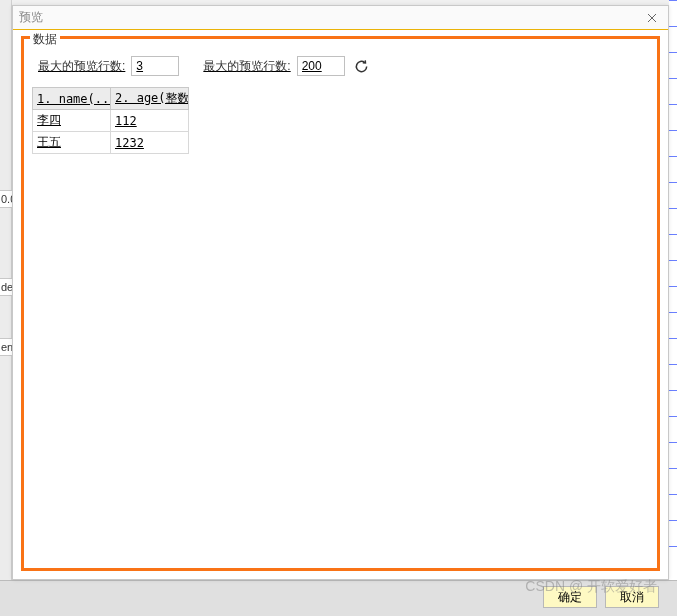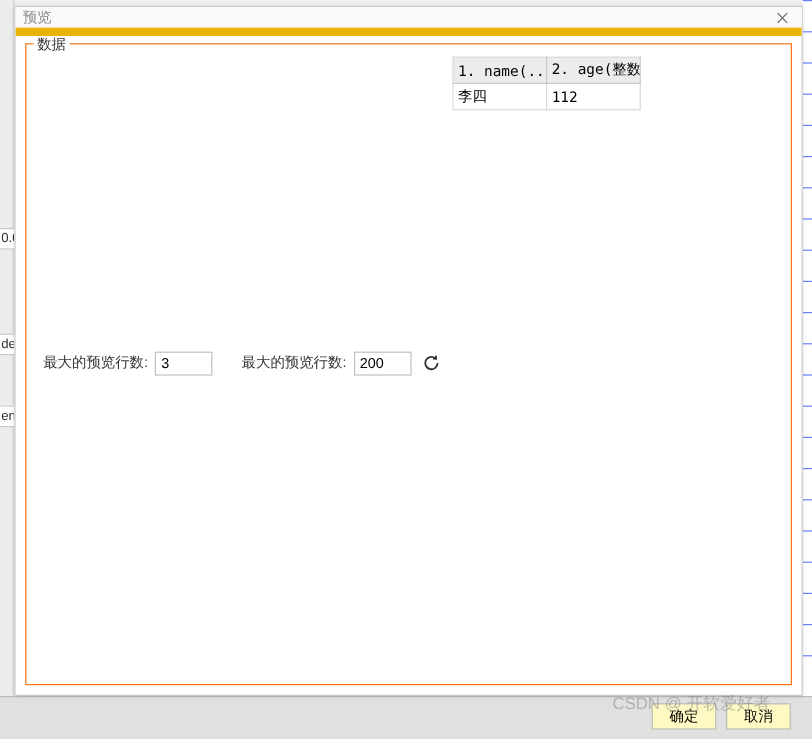--- a/index.html
+++ b/index.html
@@ -56,21 +56,21 @@
       height: 575px;
       background: #fff;
       border: 1px solid #c8c8c8;
       box-shadow: 0 0 4px rgba(0,0,0,0.1);
       display: flex;
       flex-direction: column;
     }
     .titlebar {
       height: 24px;
       background: #fafafa;
-      border-bottom: 7px solid #eab308;
+      border-bottom: 1px solid #eab308;
       display: flex;
       align-items: center;
       padding: 0 6px;
       color: #888;
       font-size: 12px;
     }
     .titlebar .title { flex: 1; }
     .titlebar .close {
       width: 20px; height: 20px;
       display: flex; align-items: center; justify-content: center;
@@ -79,26 +79,27 @@
     }
     .titlebar .close svg { width: 10px; height: 10px; }
     .content {
       flex: 1;
       padding: 6px 8px 8px 8px;
       display: flex;
       flex-direction: column;
       overflow: hidden;
     }
     .group {
-      border: 1px solid #f97316;
+      border: 3px solid #f97316;
       flex: 1;
       position: relative;
       padding: 10px 8px 8px 8px;
       display: flex;
-      flex-direction: row;
+      flex-direction: column;
+      text-decoration: underline;
     }
     .group-label {
       position: absolute;
       top: -8px; left: 6px;
       background: #fff;
       padding: 0 3px;
       color: #333;
       font-size: 12px;
     }
     .controls-row {
@@ -163,21 +164,21 @@
       height: 22px;
       background: #fef9c3;
       border: 1px solid #b8b8b8;
       font-size: 12px;
       font-family: inherit;
       cursor: pointer;
       padding: 0 10px;
     }
     .watermark {
       position: absolute;
-      right: 35px;
+      right: 20px;
       bottom: 20px;
       color: rgba(120,120,120,0.45);
       font-size: 14px;
       pointer-events: none;
       z-index: 10;
       margin-left: 44px;
     }
   </style>
 </head>
 <body>
@@ -250,20 +251,24 @@
             <tr>
               <th>1. name(...</th>
               <th>2. age(整数)</th>
             </tr>
           </thead>
           <tbody>
             <tr>
               <td>李四</td>
               <td>112</td>
             </tr>
+            <tr>
+              <td>王五</td>
+              <td>1232</td>
+            </tr>
           </tbody>
         </table>
       </div>
     </div>
   </div>
 </div>
 
 <div class="footer">
   <button>确定</button>
   <button>取消</button>

